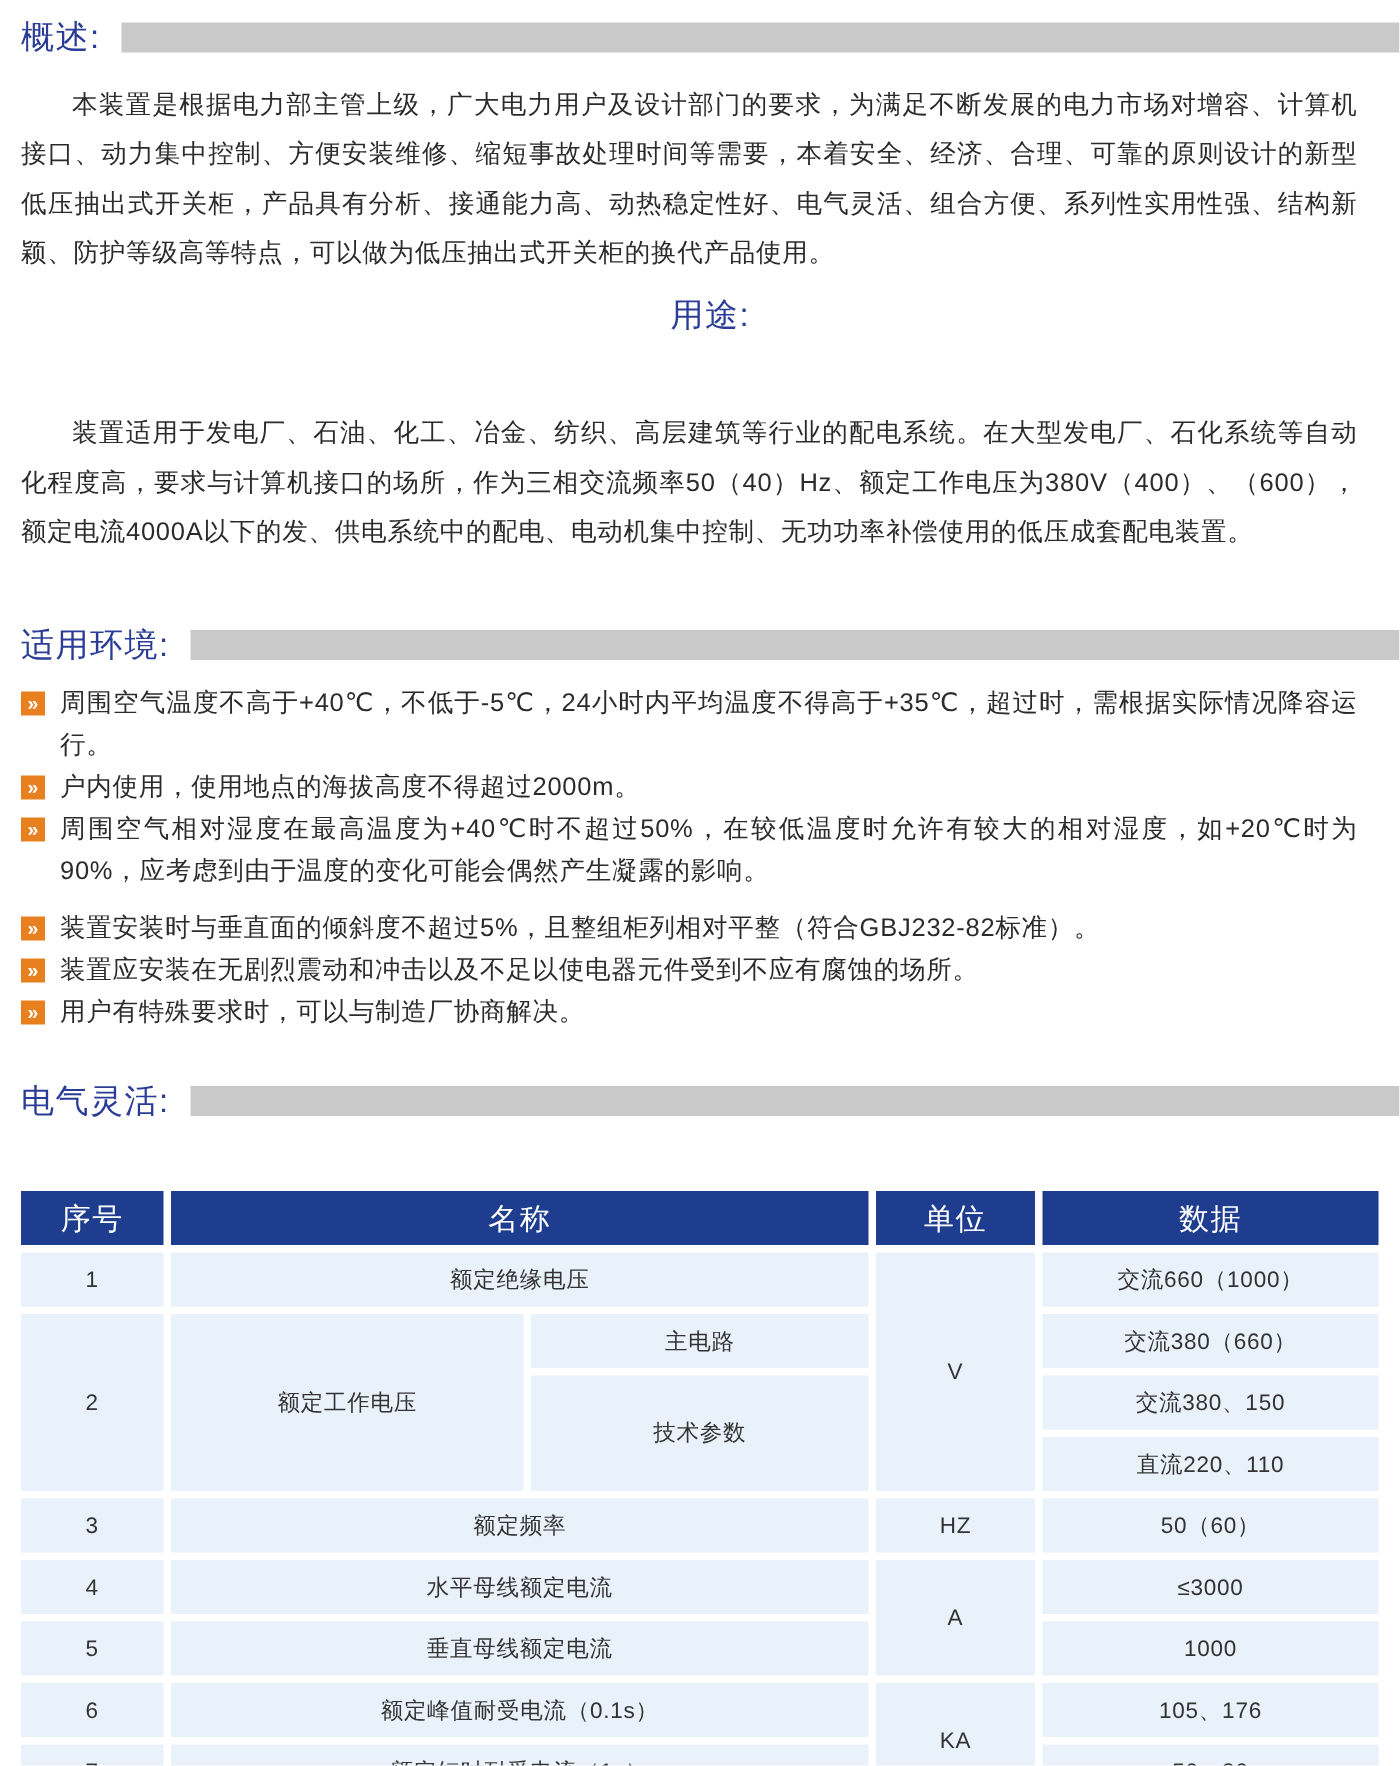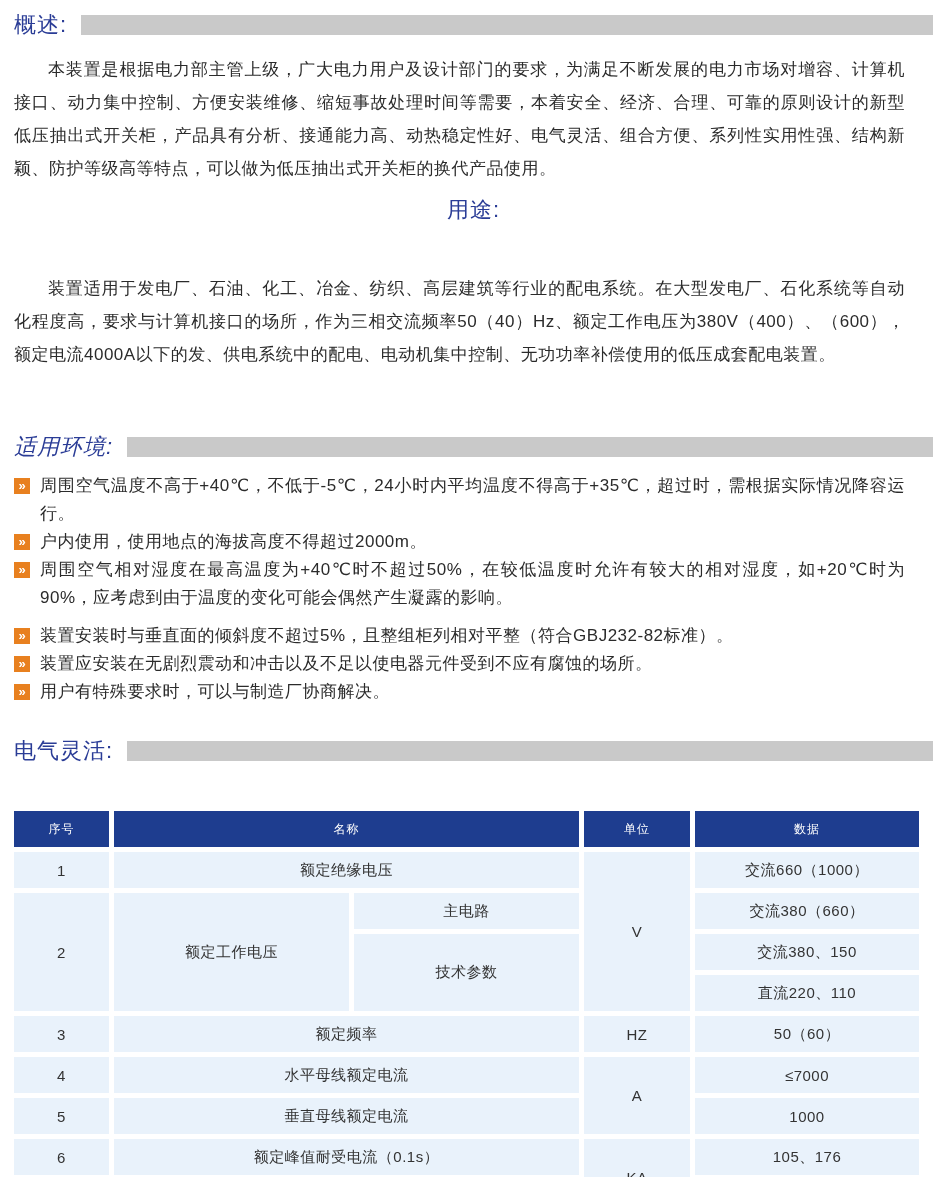--- a/index.html
+++ b/index.html
@@ -37,32 +37,32 @@
     font-weight: bold; margin: 6px 10px 0 0;
   }
   .bullet-text { font-size: 17px; line-height: 28px; letter-spacing: 0.5px; text-align: justify; }
   table.params {
     border-collapse: separate; border-spacing: 5px;
     table-layout: fixed; width: 915px;
     margin-left: 9px; margin-top: 42px;
   }
   table.params th {
     background: #1e3d8f; color: #ffffff;
-    font-weight: normal; font-size: 12px;
+    font-weight: normal; font-size: 20px;
     height: 36px; text-align: center; vertical-align: middle;
     letter-spacing: 1px;
   }
   table.params td {
     background: #e9f2fb; color: #333333;
     font-size: 15px; height: 36px;
     text-align: center; vertical-align: middle;
     letter-spacing: 0.5px;
   }
   .mt-usage   { margin-top: 12px; flex-direction: column; }
-  .mt-env     { margin-top: 63px; font-style: italic; }
+  .mt-env     { margin-top: 46px; }
   .mt-params  { margin-top: 32px; }
 </style>
 </head>
 <body>
 
 <div class="sec-header">
   <span class="sec-title">概述:</span>
   <span class="sec-bar"></span>
 </div>
 <p class="para">本装置是根据电力部主管上级，广大电力用户及设计部门的要求，为满足不断发展的电力市场对增容、计算机接口、动力集中控制、方便安装维修、缩短事故处理时间等需要，本着安全、经济、合理、可靠的原则设计的新型低压抽出式开关柜，产品具有分析、接通能力高、动热稳定性好、电气灵活、组合方便、系列性实用性强、结构新颖、防护等级高等特点，可以做为低压抽出式开关柜的换代产品使用。</p>
@@ -148,21 +148,21 @@
     <tr>
       <td>3</td>
       <td colspan="2">额定频率</td>
       <td>HZ</td>
       <td>50（60）</td>
     </tr>
     <tr>
       <td>4</td>
       <td colspan="2">水平母线额定电流</td>
       <td rowspan="2">A</td>
-      <td>≤7000</td>
+      <td>≤3000</td>
     </tr>
     <tr>
       <td>5</td>
       <td colspan="2">垂直母线额定电流</td>
       <td>1000</td>
     </tr>
     <tr>
       <td>6</td>
       <td colspan="2">额定峰值耐受电流（0.1s）</td>
       <td rowspan="2">KA</td>

